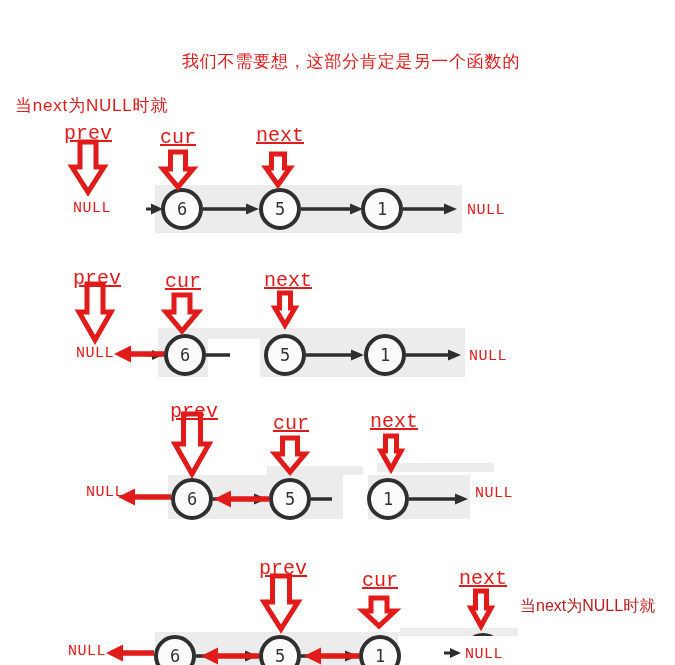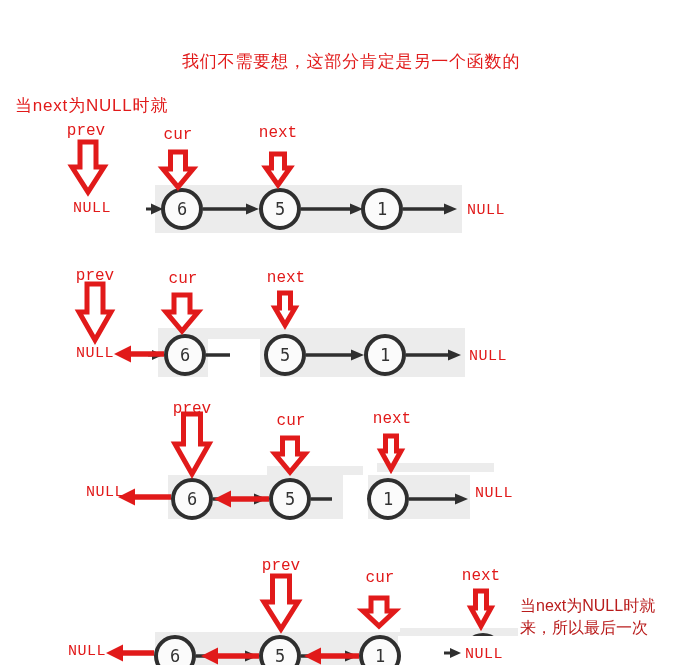--- a/index.html
+++ b/index.html
@@ -6,21 +6,21 @@
   #canvas{position:relative;width:675px;height:665px;background:#fff;overflow:hidden;
           font-family:"Liberation Sans",sans-serif;margin-top:37px;}
   .band{position:absolute;background:#ececec;}
   .white{position:absolute;background:#ffffff;}
   .node{position:absolute;width:42px;height:42px;border:4px solid #2f2f2f;border-radius:50%;
         background:#fbfbfb;display:flex;align-items:center;justify-content:center;
         font-family:"DejaVu Sans Mono",monospace;font-size:17px;color:#333;box-sizing:border-box;}
   .arcnode{position:absolute;width:42px;height:42px;border:4px solid #2f2f2f;border-radius:50%;
         background:transparent;box-sizing:border-box;}
   .lab{position:absolute;width:44px;text-align:center;
-       font-family:"Liberation Mono",monospace;font-size:16px;color:#e11a1a;white-space:nowrap;}
+       font-family:"Liberation Mono",monospace;font-size:20px;color:#e11a1a;white-space:nowrap;text-decoration:underline;}
   .nul{position:absolute;font-family:"Liberation Mono",monospace;font-size:15px;color:#e11a1a;
        letter-spacing:0.5px;white-space:nowrap;}
   .cjk{position:absolute;color:#e11a1a;font-size:17px;letter-spacing:0.8px;white-space:nowrap;}
   .note{position:absolute;color:#b91c1c;font-size:16px;line-height:22px;white-space:nowrap;}
   .ba,.ha{position:absolute;line-height:0;}
   svg{overflow:visible;display:block;}
 </style>
 </head>
 <body>
 
@@ -289,16 +289,15 @@
     </div>
 
   <div class="lab" style="left:259px;top:520px">prev</div>
   <div class="lab" style="left:358px;top:532px">cur</div>
   <div class="lab" style="left:459px;top:530px">next</div>
   <div class="nul" style="left:68px;top:606px">NULL</div>
   <div class="nul" style="left:465px;top:609px">NULL</div>
 
   <div class="note" style="left:520px;top:558px">
     <div>当next为NULL时就</div>
-    <div>来，所以最后一次</div>
   </div>
 
 </div>
 
 </body></html>

